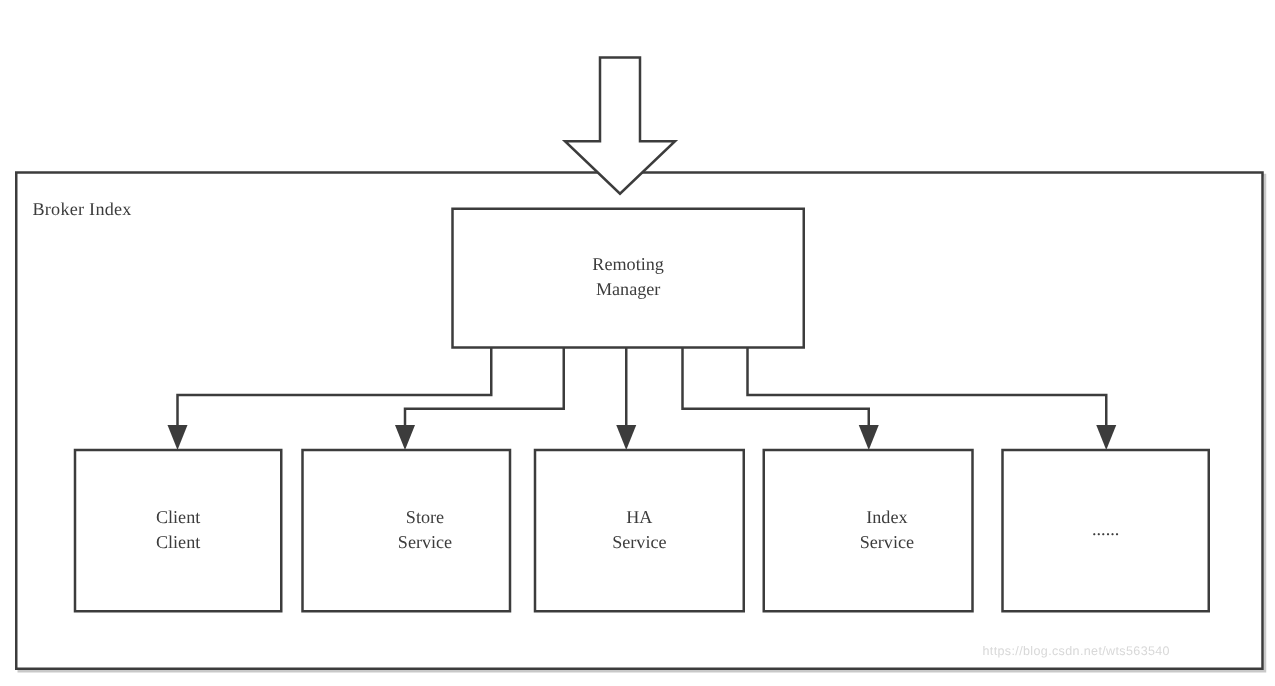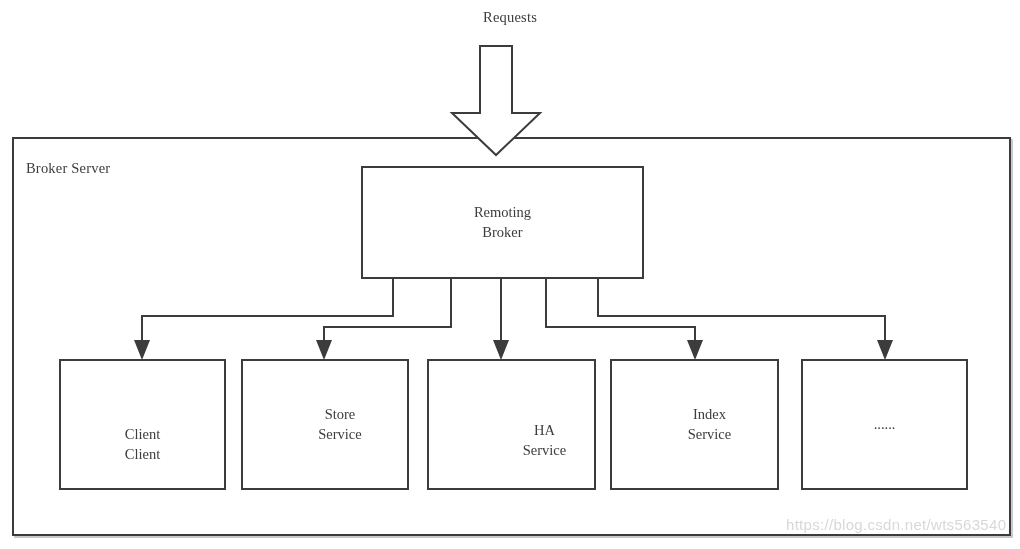--- a/index.html
+++ b/index.html
@@ -73,21 +73,21 @@
     height: 111px;
   }
   .service-label {
     height: 129px;
   }
   #watermark {
     position: absolute;
     left: 786px;
     top: 516px;
     font-family: "Liberation Sans", sans-serif;
-    font-size: 15px;
+    font-size: 10px;
     color: #d8d8d8;
     letter-spacing: 0.3px;
     white-space: nowrap;
     user-select: none;
   }
 </style>
 </head>
 <body>
 
 <div id="diagram-root">
@@ -131,40 +131,39 @@
 
     <rect x="60" y="360" width="165" height="129" fill="#ffffff" stroke="#3c3c3c" stroke-width="2"></rect>
     <rect x="242" y="360" width="166" height="129" fill="#ffffff" stroke="#3c3c3c" stroke-width="2"></rect>
     <rect x="428" y="360" width="167" height="129" fill="#ffffff" stroke="#3c3c3c" stroke-width="2"></rect>
     <rect x="611" y="360" width="167" height="129" fill="#ffffff" stroke="#3c3c3c" stroke-width="2"></rect>
     <rect x="802" y="360" width="165" height="129" fill="#ffffff" stroke="#3c3c3c" stroke-width="2"></rect>
 
     <polygon points="480,46 512,46 512,113 540,113 496,155 452,113 480,113" fill="#ffffff" stroke="#3c3c3c" stroke-width="2" stroke-linejoin="miter"></polygon>
   </svg>
 
-  <div class="lbl" id="requests-label">Requests</div>
 
-  <div class="lbl" id="broker-server-label">Broker Server</div>
+  <div class="lbl" id="broker-server-label">Broker Index</div>
 
   <div class="box-label" id="remoting-module-label">
     <span>Remoting</span>
-    <span>Broker</span>
+    <span>Manager</span>
   </div>
 
-  <div class="box-label service-label" style="left:60px; top:360px; width:165px;margin-top:20px;">
+  <div class="box-label service-label" style="left:60px; top:360px; width:165px;">
     <span>Client</span>
     <span>Client</span>
   </div>
 
   <div class="box-label service-label" style="left:242px; top:360px; width:196px;">
     <span>Store</span>
     <span>Service</span>
   </div>
 
-  <div class="box-label service-label" style="left:428px; top:376px; width:167px;margin-left:33px;">
+  <div class="box-label service-label" style="left:428px; top:360px; width:167px;">
     <span>HA</span>
     <span>Service</span>
   </div>
 
   <div class="box-label service-label" style="left:611px; top:360px; width:167px;margin-left:15px;">
     <span>Index</span>
     <span>Service</span>
   </div>
 
   <div class="box-label service-label" style="left:802px; top:360px; width:165px;">

